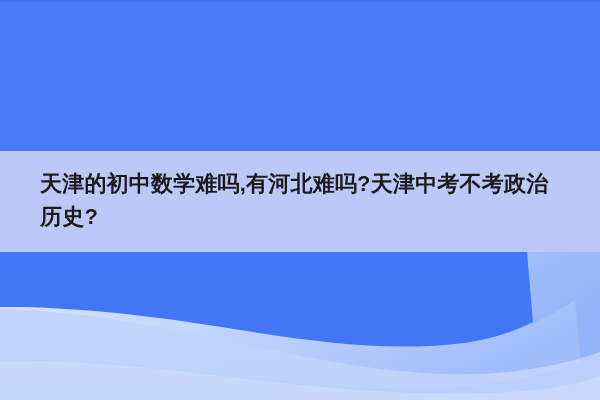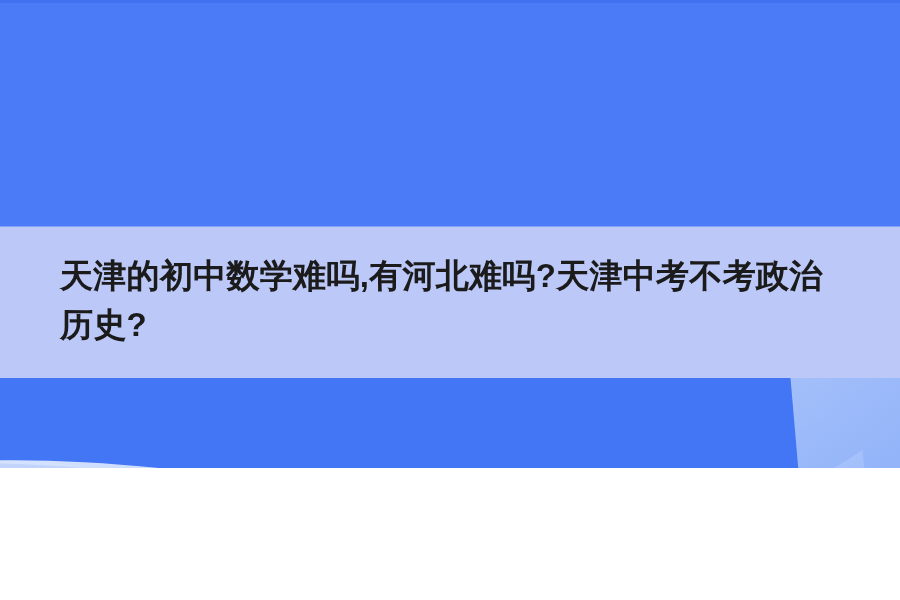--- a/index.html
+++ b/index.html
@@ -3,21 +3,21 @@
 <meta charset="utf-8">
 <style>
   html, body {
     margin: 0;
     padding: 0;
     background: #ffffff;
   }
   #stage {
     position: relative;
     width: 600px;
-    height: 312px;
+    height: 400px;
     overflow: hidden;
     background: #4c7bf7;
     font-family: "Liberation Sans", "DejaVu Sans", sans-serif;
   }
   #top-band {
     position: absolute;
     left: 0; top: 0;
     width: 600px;
     height: 151px;
     background: #4c7bf7;

